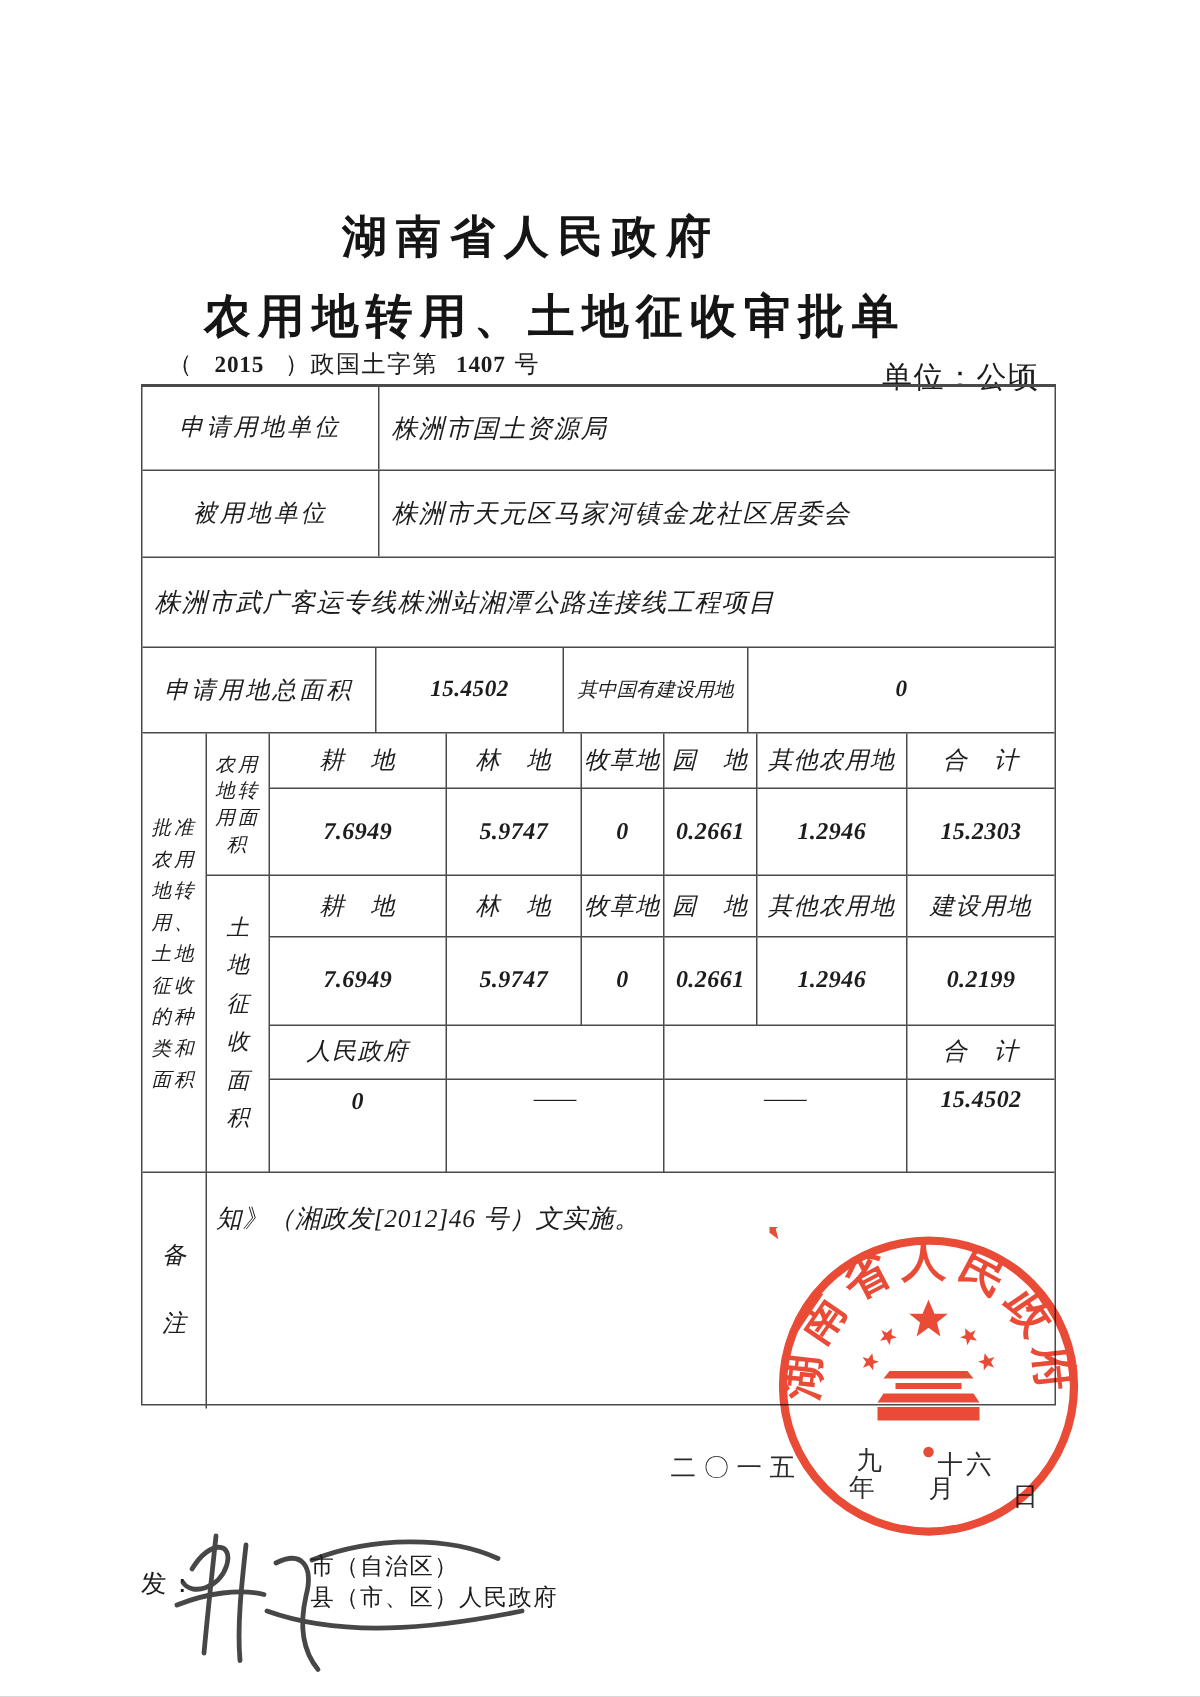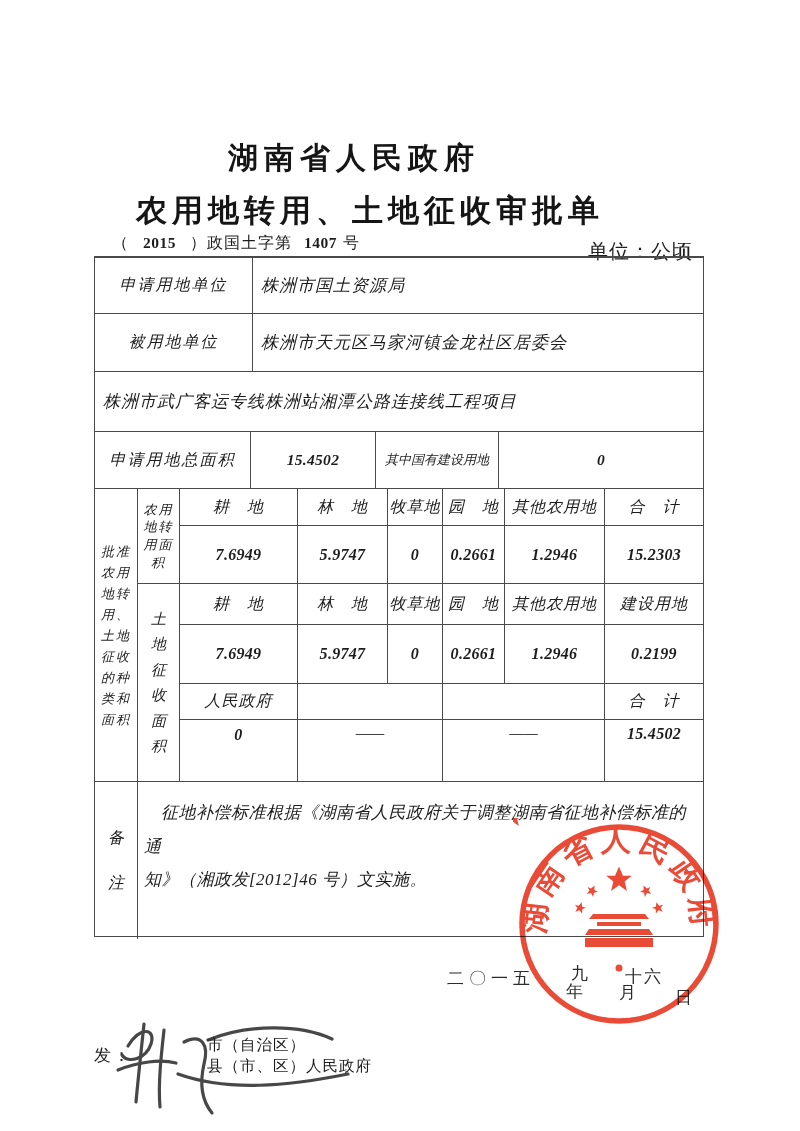--- a/index.html
+++ b/index.html
@@ -170,21 +170,20 @@
       <div class="cell c-center br" style="grid-column:4/6; grid-row:6; align-items:flex-start; padding-top:4px;">——</div>
       <div class="cell c-center br" style="grid-column:6/8; grid-row:6; align-items:flex-start; padding-top:4px;">——</div>
       <div class="cell c-center num" style="grid-column:8; grid-row:6; align-items:flex-start; padding-top:5px;">15.4502</div>
     </div>
 
     <div class="band band-remarks">
       <div class="cell remarks-label br">
         <div class="vtxt">备注</div>
       </div>
       <div class="remarks-body">
-        <div class="l1">征地补偿标准根据《湖南省人民政府关于调整湖南省征地补偿标准的通</div>
         <div class="l2">知》（湘政发[2012]46 号）文实施。</div>
       </div>
     </div>
   </div>
 
   <div class="dateline">
     <span class="d-year">二〇一五</span>
     <span class="d-yunit">年</span>
     <span class="d-month">九</span>
     <span class="d-munit">月</span>

